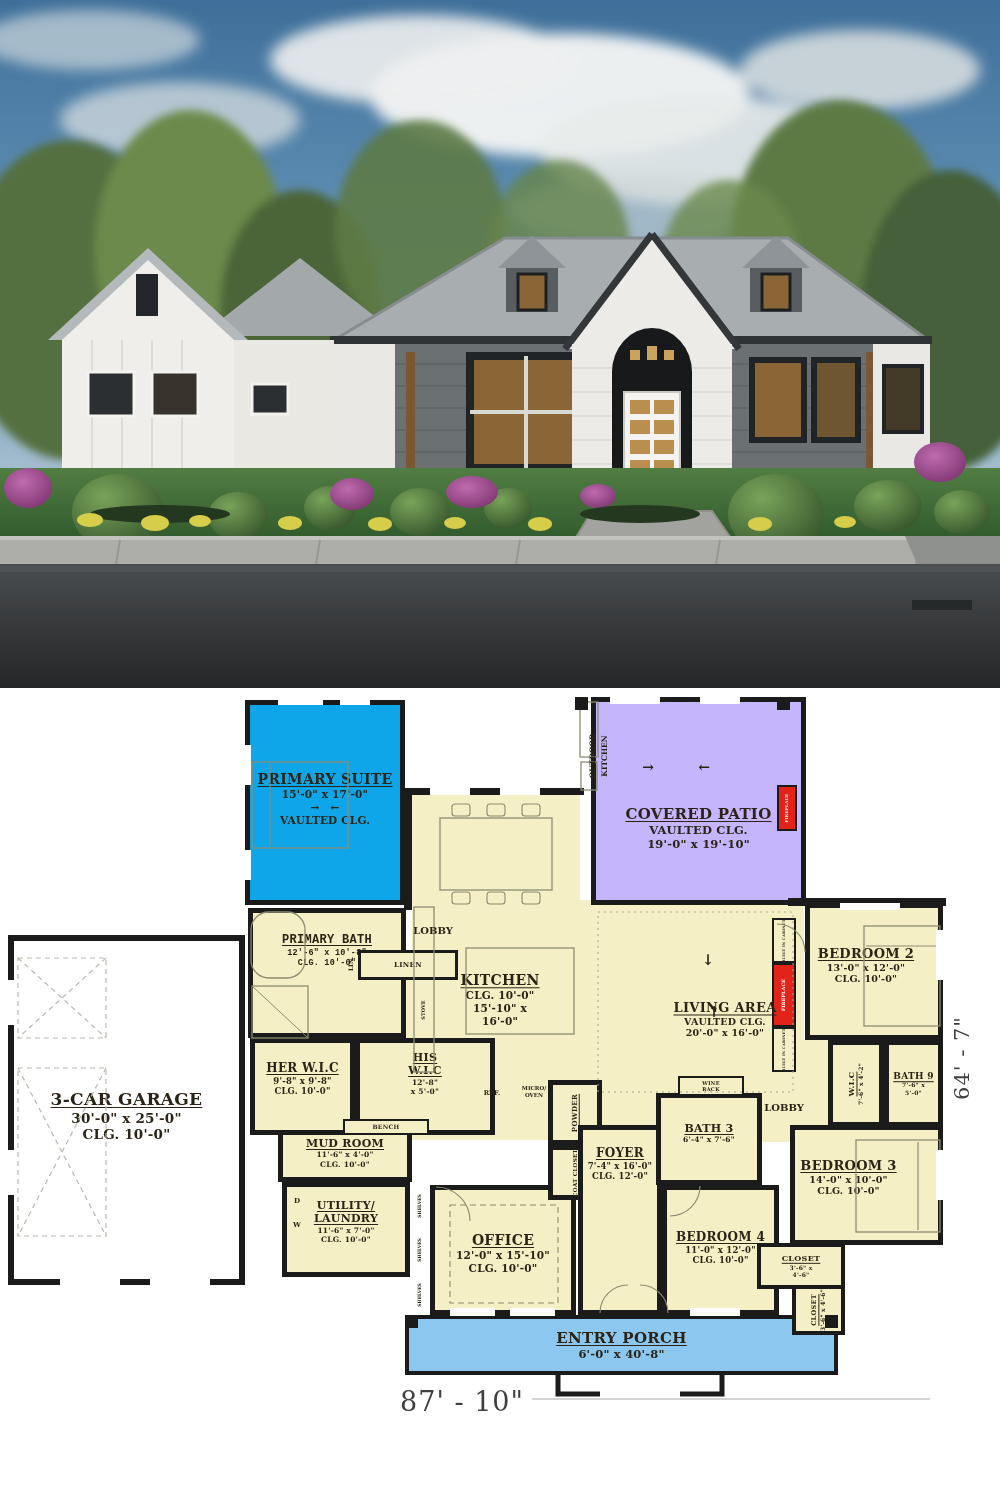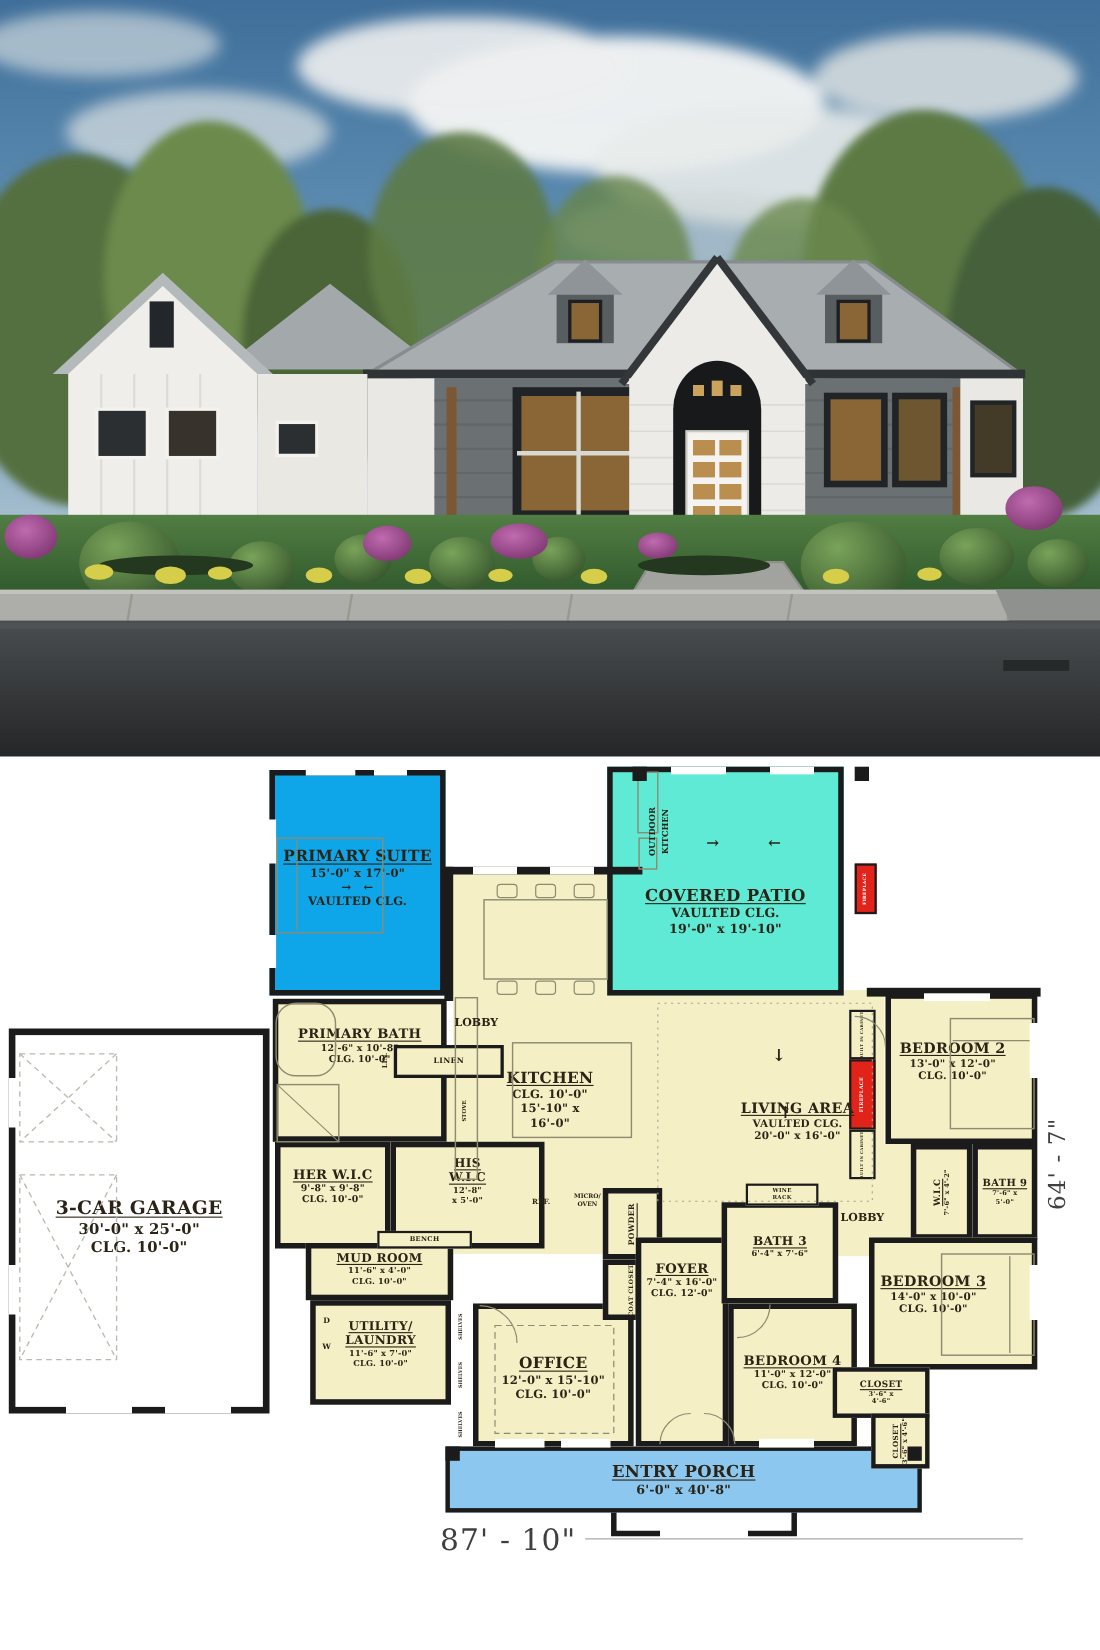--- a/index.html
+++ b/index.html
@@ -226,21 +226,21 @@
       <rect x="0" y="566" width="1000" height="6" fill="#565a5c" opacity=".5"></rect>
       <rect x="912" y="600" width="60" height="10" fill="#1d1f20" opacity=".7"></rect>
     </g>
   </svg>
 
   <div id="plan">
       <div class="room" style="left: 412px; top: 212px; width: 392px; height: 240px; border-width: 0px; background: rgb(244, 239, 197);"></div>
       <div class="room" style="left: 408px; top: 102px; width: 172px; height: 115px; border-width: 0px; background: rgb(244, 239, 197);"></div>
       <div class="room" style="left: 350px; top: 288px; width: 64px; height: 64px; border-width: 0px; background: rgb(244, 239, 197);"></div>
       <div class="room" style="left: 756px; top: 352px; width: 104px; height: 102px; border-width: 0px; background: rgb(244, 239, 197);"></div>
-      <div class="room" style="left: 552px; top: 9px; width: 215px; height: 208px; border-width: 5px; background: #5eead4; text-decoration: underline;">
+      <div class="room" style="left: 591px; top: 9px; width: 215px; height: 208px; border-width: 5px; background: #c4b5fd; text-decoration: underline;">
         <div class="rl" style="font-size: 15px; top: 103px; transform: translateX(-50%);">
           <span class="rtitle">COVERED PATIO</span>
           <span class="rline" style="font-size: 11.5px;">VAULTED CLG.</span>
           <span class="rline" style="font-size: 11.5px;">19'-0" x 19'-10"</span>
         </div>
       </div>
       <div class="room" style="left: 405px; top: 627px; width: 433px; height: 60px; border-width: 4px; background: rgb(140, 199, 239);">
         <div class="rl" style="font-size: 15px; top: 10px; transform: translateX(-50%);">
           <span class="rtitle">ENTRY PORCH</span>
           <span class="rline" style="font-size: 11.5px;">6'-0" x 40'-8"</span>
@@ -255,21 +255,21 @@
       </div>
       <div class="room" style="left: 245px; top: 12px; width: 160px; height: 205px; border-width: 5px; background: #0ea5e9;">
         <div class="rl" style="font-size: 14px; top: 66px; transform: translateX(-50%);">
           <span class="rtitle">PRIMARY SUITE</span>
           <span class="rline" style="font-size: 10.5px;">15'-0" x 17'-0"</span>
           <span class="rline" style="font-size: 10.5px;">→  ←</span>
           <span class="rline" style="font-size: 10.5px;">VAULTED CLG.</span>
         </div>
       </div>
       <div class="room" style="left: 248px; top: 220px; width: 158px; height: 130px; border-width: 5px; background: rgb(244, 239, 197);">
-        <div class="rl" style="font-size: 12px; top: 20px; transform: translateX(-50%);">
+        <div class="rl" style="font-size: 12px; top: 20px; transform: translateX(-50%); font-family: Liberation Mono, monospace;">
           <span class="rtitle">PRIMARY BATH</span>
           <span class="rline" style="font-size: 8.5px;">12'-6" x 10'-8"</span>
           <span class="rline" style="font-size: 8.5px;">CLG. 10'-0"</span>
         </div>
       </div>
       <div class="room" style="left: 358px; top: 262px; width: 100px; height: 30px; border-width: 3px; background: rgb(244, 239, 197);">
         <div class="rl" style="font-size: 7px; top: 50%; transform: translate(-50%, -50%);">
           <span class="rtitle" style="text-decoration: none;">LINEN</span>
         </div>
       </div>

